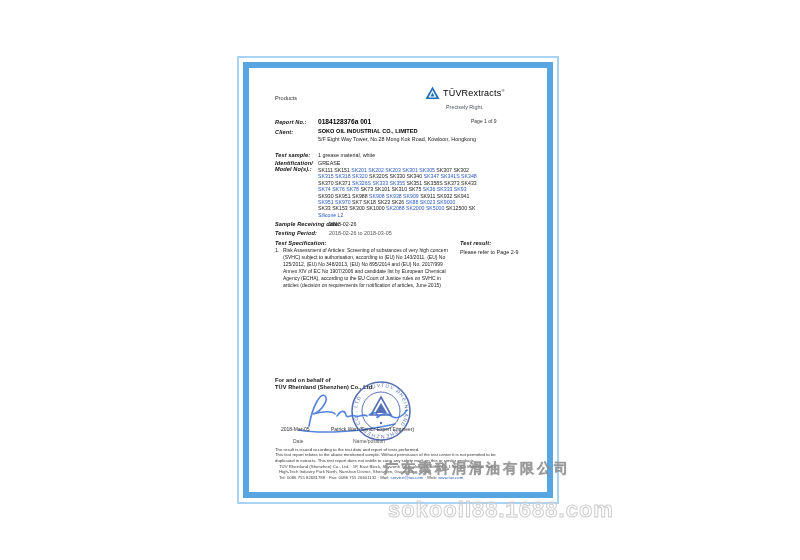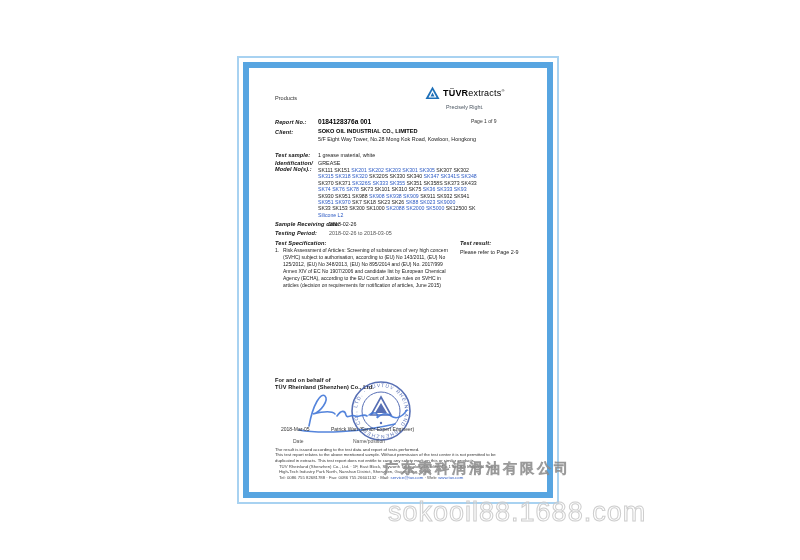--- a/index.html
+++ b/index.html
@@ -21,21 +21,21 @@
   .small { font-size:5px; color:#333; }
   .blue  { color:#2b59c3; }
   .blue-link { color:#2b59c3; }
 
   .products { left:26px; top:27px; font-size:5.6px; color:#333; }
 
   
   .logo { left:176px; top:18px; width:110px; height:26px; }
   .logo-row { display:flex; align-items:flex-start; }
   .logo-text { font-size:9px; color:#000; letter-spacing:.2px; margin-left:3px; line-height:10px;}
-  .logo-text .bold { font-weight:bold; }
+  .logo-text .bold { font-weight:normal; }
   .logo-reg { font-size:4px; vertical-align:super; }
   .logo-tagline { font-size:5.4px; color:#4a5560; margin-left:21px; margin-top:0px; }
 
   .pageno { left:222px; top:50px; font-size:5px; color:#333; }
 
   .model-lines { left:69px; top:99px; width:190px; font-size:5.2px; line-height:6.4px; color:#222; }
 
   .spec-par { left:34px; top:179px; width:182px; font-size:5px; line-height:7px; color:#222; }
   .spec-no  { left:26px; top:179px; font-size:5px; color:#222; }
 
@@ -45,21 +45,21 @@
   .sig-svg   { left:42px; top:318px; width:118px; height:52px; }
   .stamp-svg { left:100px; top:311px; width:64px; height:64px; opacity:.85; }
 
   .footer-disclaimer { left:26px; top:379px; width:250px; font-size:4.3px; line-height:5.4px; color:#333; }
   .footer-address    { left:30px; top:396px; width:250px; font-size:4.3px; line-height:5.4px; color:#444; }
 
   
   .wm-cn { position:absolute; left:384px; top:460px; font-size:14px; font-weight:normal;
            letter-spacing:3px; color:rgba(255,255,255,.18);
            -webkit-text-stroke:1px rgba(135,135,135,.85); z-index:5; white-space:nowrap; }
-  .wm-en { position:absolute; left:388px; top:497px; font-size:27px; font-weight:normal;
+  .wm-en { position:absolute; left:388px; top:497px; font-size:22px; font-weight:bold;
            letter-spacing:1px; color:rgba(255,255,255,.25);
            -webkit-text-stroke:1px rgba(200,200,200,.9); z-index:5; white-space:nowrap; }
 </style>
 </head>
 <body>
 
 <div class="frame-outer"></div>
 
 <div class="page">
 

